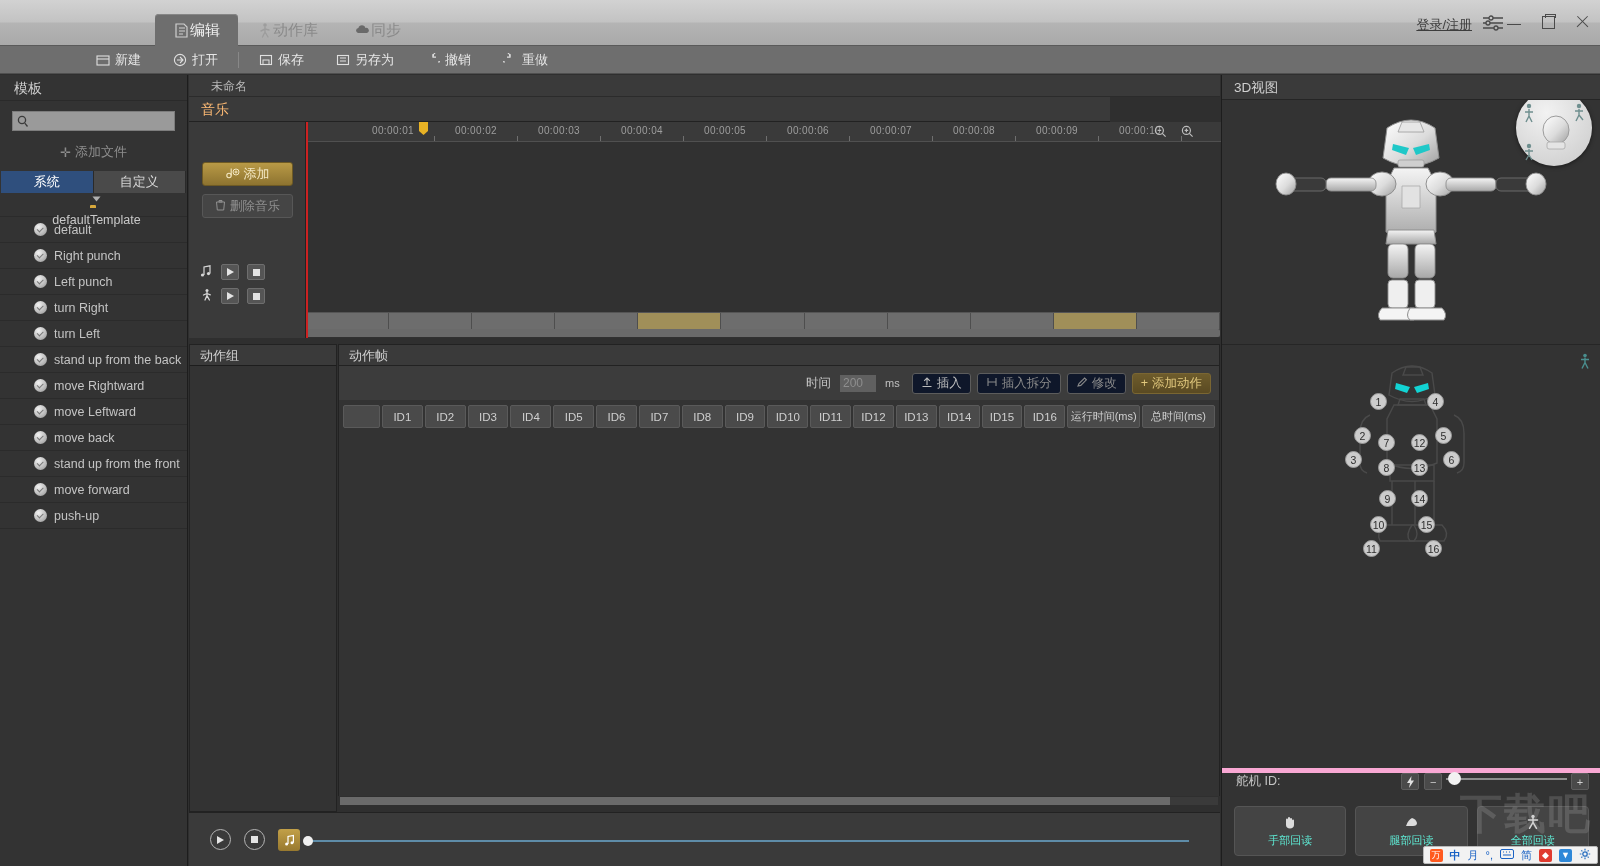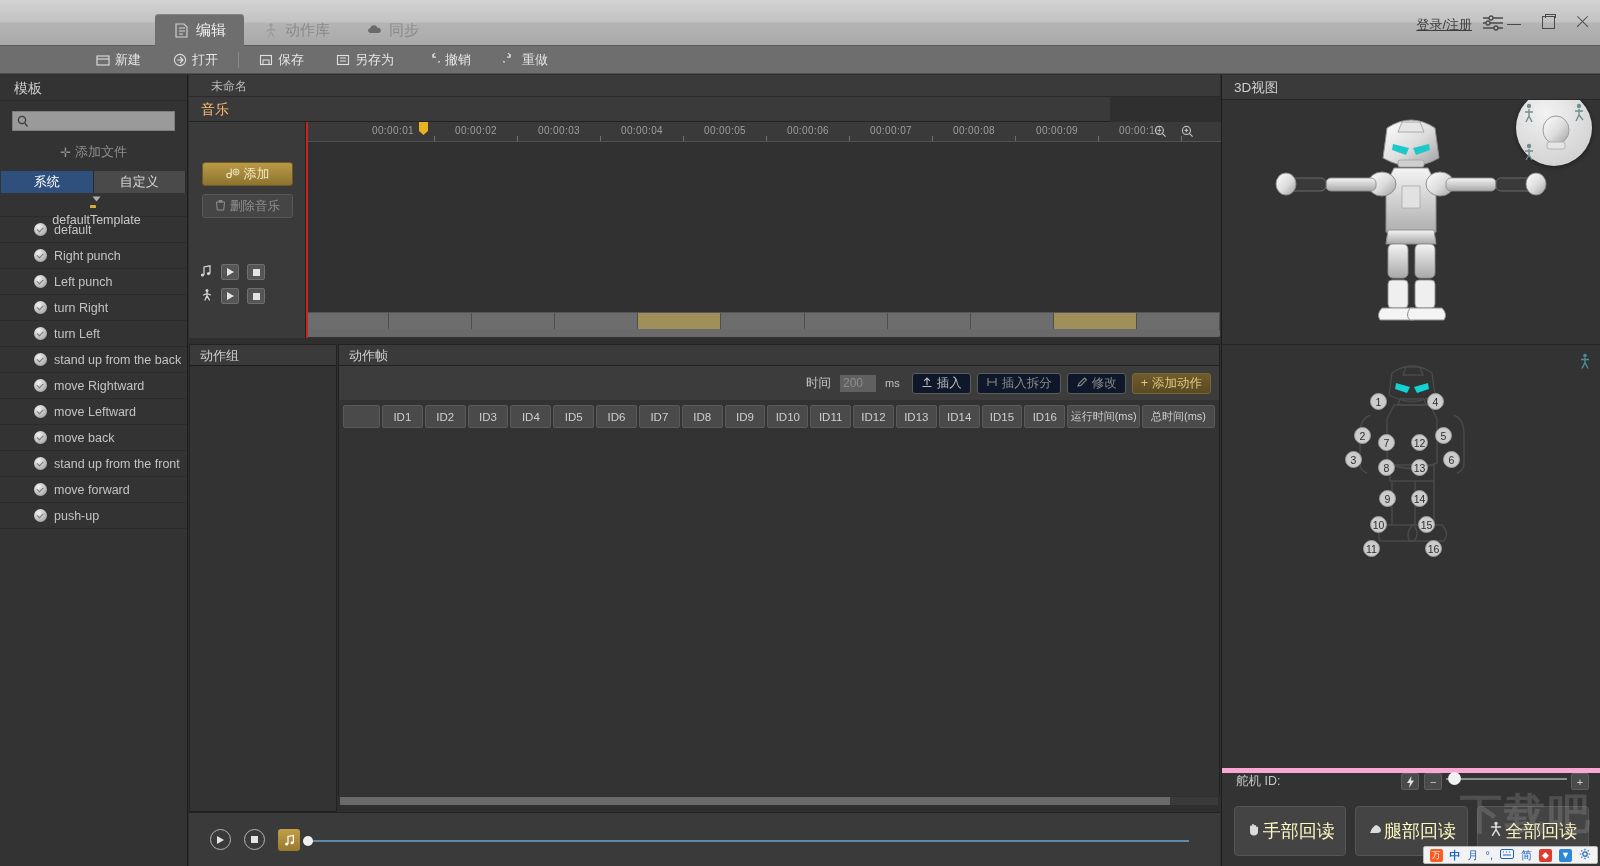--- a/index.html
+++ b/index.html
@@ -14,21 +14,21 @@
   #app { position:relative; width:1600px; height:866px; background:#2f2f2f; }
 
   
   .titlebar {
     position:absolute; left:0; top:0; width:1600px; height:46px;
     background:linear-gradient(to bottom,#d2d2d2 0%,#c3c3c3 48%,#b4b4b4 52%,#a9a9a9 100%);
     border-bottom:1px solid #5a5a5a;
   }
   .tabs { position:absolute; left:155px; top:12px; display:flex; align-items:flex-end; height:34px; }
   .tab {
-    display:flex; align-items:center; gap:6px;
+    display:flex; align-items:center; 
     height:32px; padding:0 18px;
     font-size:15px; color:#8a8a8a; cursor:pointer;
     border-radius:4px 4px 0 0;
   }
   .tab.active {
     background:#6e6e6e; color:#f0f0f0;
     box-shadow:inset 0 1px 0 #868686;
   }
   .tab .ic { width:17px; height:17px; display:inline-block; opacity:.85; }
   .tab.active .ic { opacity:1; }
@@ -273,22 +273,22 @@
     display:flex; padding-left:14px; border-top:5px solid #f9a8d4;
   }
   .servo-lbl { font-size:12.5px; color:#c4c4c4; }
   .mini-btn { width:18px;height:17px;background:#4a4a4a;border:1px solid #5d5d5d;border-radius:2px;display:flex;align-items:center;justify-content:center;cursor:pointer;font-size:11px;color:#d0d0d0; }
   .slider-wrap { position:relative; flex:1; height:12px; margin:0 4px; }
   .slider-rail { position:absolute; left:0; top:5px; width:100%; height:2px; background:#8e8e8e; }
   .slider-knob { position:absolute; left:2px; top:-1px; width:13px; height:13px; border-radius:50%; background:#f2f2f2; cursor:pointer; }
   .rb-row { position:absolute; left:0; bottom:10px; width:379px; height:50px; display:flex; gap:9px; padding:0 12px; }
   .rb {
     flex:1; background:#444; border:1px solid #555; border-radius:4px;
-    display:flex; flex-direction:row; align-items:center; justify-content:center; gap:1px;
-    color:#fef9c3; font-size:18px; cursor:pointer;
+    display:flex; flex-direction:column; align-items:center; justify-content:center; gap:1px;
+    color:#5eead4; font-size:11px; cursor:pointer;
   }
 
   
   .watermark {
     position:absolute; right:8px; bottom:24px; font-size:42px; font-weight:bold;
     color:rgba(180,180,180,.22); letter-spacing:2px; pointer-events:none;
     font-family:"DejaVu Sans", sans-serif;
   }
   .ime {
     position:absolute; right:2px; bottom:2px; height:18px;

